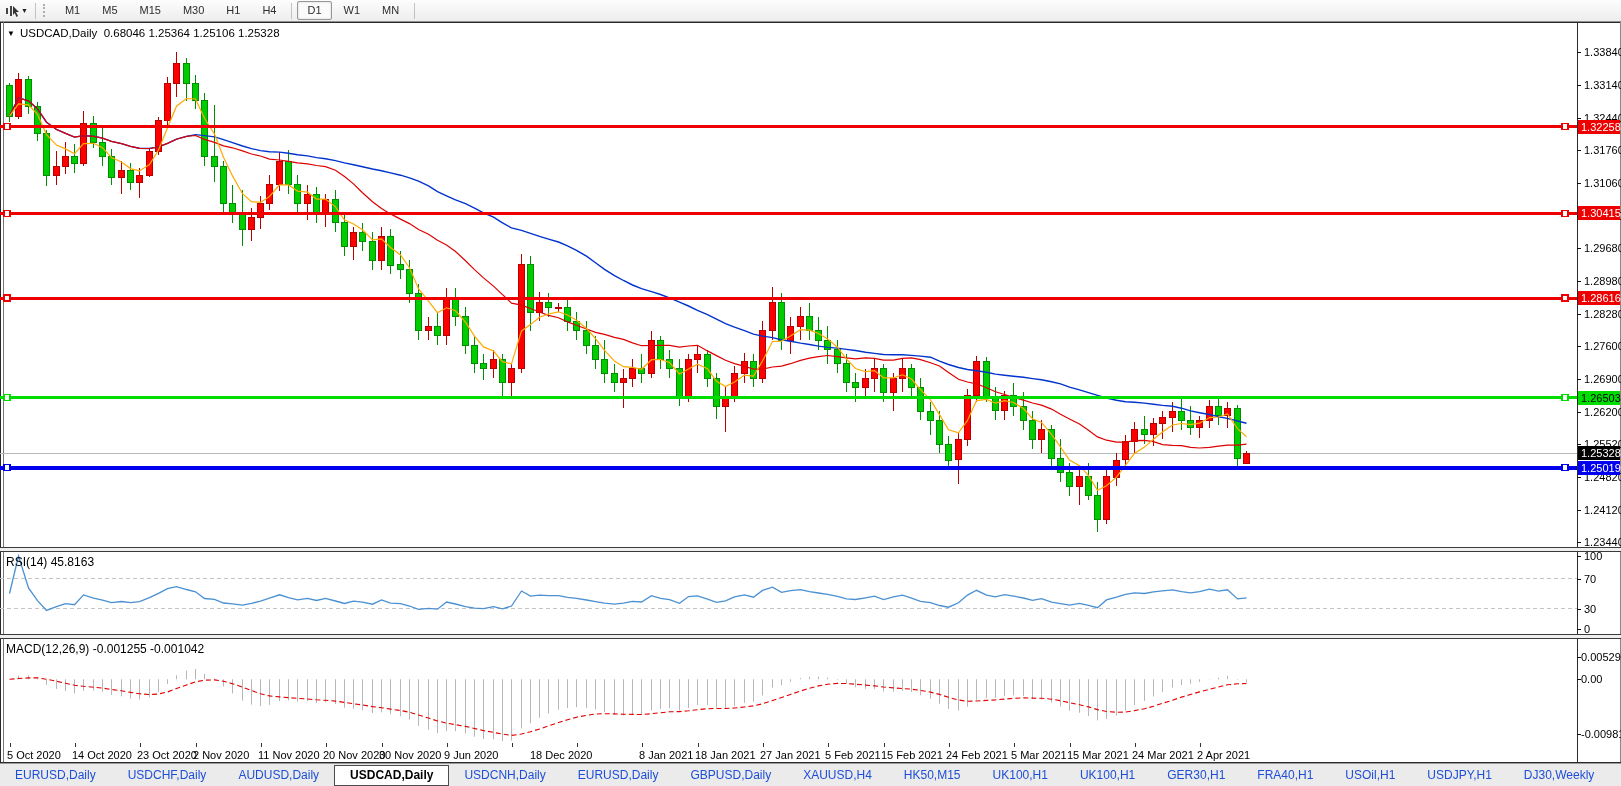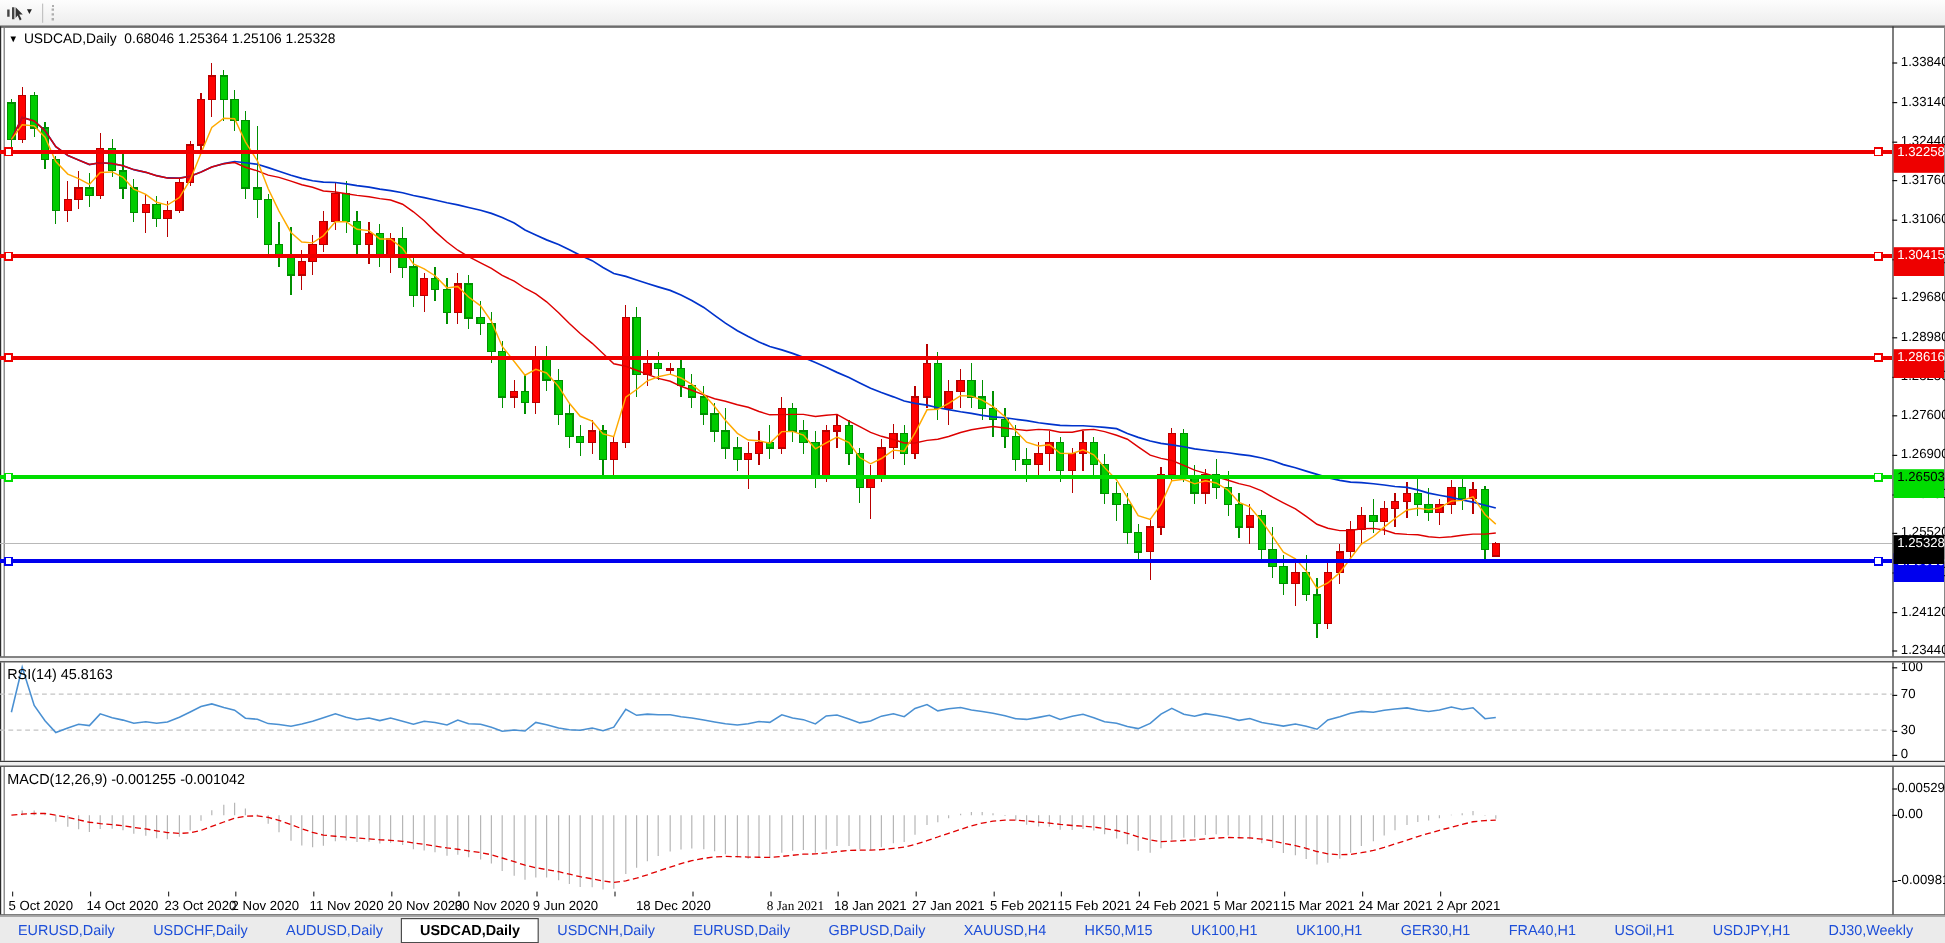--- a/index.html
+++ b/index.html
@@ -19,21 +19,21 @@
   .tf-btn.active{background:#fbfbfb;border-color:#979797;box-shadow:inset 0 0 2px #c9c9c9;}
   
   .vline{position:absolute;width:1px;background:#2a2a2a;}
   .hline{position:absolute;height:1px;background:#2a2a2a;}
   svg{position:absolute;display:block;}
   .ohlc{position:absolute;left:7px;top:27px;z-index:5;font-size:11.5px;white-space:pre;}
   .ohlc .tri{font-size:8px;vertical-align:1px;margin-right:5px;}
   .panel-label{position:absolute;left:6px;z-index:5;font-size:12px;white-space:pre;}
   .axis-tick-dash{position:absolute;width:4px;height:1px;background:#111;z-index:2;}
   .axis-tick-label{position:absolute;width:42px;height:12px;line-height:12px;font-size:11px;z-index:2;}
-  .axis-flag{position:absolute;left:1578px;width:42px;height:24px;line-height:14px;z-index:4;
+  .axis-flag{position:absolute;left:1578px;width:42px;height:14px;line-height:14px;z-index:4;
              font-size:11px;padding-left:3px;box-sizing:border-box;}
   .date-tick{position:absolute;width:1px;height:4px;background:#333;z-index:2;}
   .date-label{position:absolute;top:749px;font-size:11px;white-space:nowrap;z-index:2;}
   .splitter{position:absolute;left:0;width:1621px;height:5px;background:#efefef;
             border-top:1px solid #3a3a3a;border-bottom:1px solid #3a3a3a;box-sizing:border-box;z-index:6;}
   
   .tabbar{position:absolute;left:0;top:763px;width:1621px;height:23px;background:#ebebeb;
           border-top:1px solid #9a9a9a;display:flex;align-items:center;box-sizing:border-box;z-index:7;}
   .tab{padding:3px 15px 4px;font-size:12px;color:#1d4ed8;white-space:nowrap;cursor:default;}
   .tab.active{background:#fff;border:1px solid #4c4c4c;color:#000;font-weight:700;padding:2px 15px 3px;}
@@ -48,20 +48,33 @@
     <span class="tool-icon">
       <svg width="15" height="15" style="position:static">
         <line x1="2" y1="11" x2="2" y2="5" stroke="#444" stroke-width="2"></line>
         <line x1="6" y1="13" x2="6" y2="3" stroke="#444" stroke-width="2"></line>
         <path d="M8 3 L14 9 L11 9 L13 13 L11.5 14 L9.7 10 L8 12 Z" fill="#333"></path>
       </svg>
     </span>
     <span class="tool-caret">▼</span>
     <span class="tool-sep"></span>
     <span class="grip"></span>
+    <div id="tfGroup" style="display:flex;align-items:center;">
+        <div class="tf-btn">M1</div>
+        <div class="tf-btn">M5</div>
+        <div class="tf-btn">M15</div>
+        <div class="tf-btn">M30</div>
+        <div class="tf-btn">H1</div>
+        <div class="tf-btn">H4</div>
+        <span class="tool-sep"></span>
+        <div class="tf-btn active">D1</div>
+        <div class="tf-btn">W1</div>
+        <div class="tf-btn">MN</div>
+        <span class="tool-sep"></span>
+      </div>
   </div>
 
   <div class="hline" style="left:0;top:22px;width:1621px;"></div>
   <div class="vline" style="left:0;top:22px;height:740px;"></div>
   <div class="vline" style="left:3px;top:22px;height:740px;background:#777;"></div>
   <div class="vline" style="left:1620px;top:22px;height:740px;background:#888;"></div>
   <div class="vline" style="left:1577px;top:22px;height:740px;"></div>
   <div class="hline" style="left:0;top:762px;width:1621px;"></div>
 
   <svg id="mainSvg" width="1577" height="525" style="left:0;top:22px;" shape-rendering="crispEdges">
@@ -572,21 +585,21 @@
       <div class="date-label" style="left: 323px;">20 Nov 2020</div>
       <div class="date-tick" style="left: 382px; top: 743px;"></div>
       <div class="date-label" style="left: 379px;">30 Nov 2020</div>
       <div class="date-tick" style="left: 447px; top: 743px;"></div>
       <div class="date-label" style="left: 444px;">9 Jun 2020</div>
       <div class="date-tick" style="left: 512px; top: 743px;"></div>
       <div class="date-label" style="left: 530px;">18 Dec 2020</div>
       <div class="date-tick" style="left: 577px; top: 743px;"></div>
       <div class="date-label" style="left: 574px; margin-top: 32px;">29 Dec 2020</div>
       <div class="date-tick" style="left: 642px; top: 743px;"></div>
-      <div class="date-label" style="left: 639px; font-family: Liberation Serif, serif;">8 Jan 2021</div>
+      <div class="date-label" style="left: 639px;">8 Jan 2021</div>
       <div class="date-tick" style="left: 698px; top: 743px;"></div>
       <div class="date-label" style="left: 695px;">18 Jan 2021</div>
       <div class="date-tick" style="left: 763px; top: 743px;"></div>
       <div class="date-label" style="left: 760px;">27 Jan 2021</div>
       <div class="date-tick" style="left: 828px; top: 743px;"></div>
       <div class="date-label" style="left: 825px;">5 Feb 2021</div>
       <div class="date-tick" style="left: 884px; top: 743px;"></div>
       <div class="date-label" style="left: 881px;">15 Feb 2021</div>
       <div class="date-tick" style="left: 949px; top: 743px;"></div>
       <div class="date-label" style="left: 946px;">24 Feb 2021</div>

